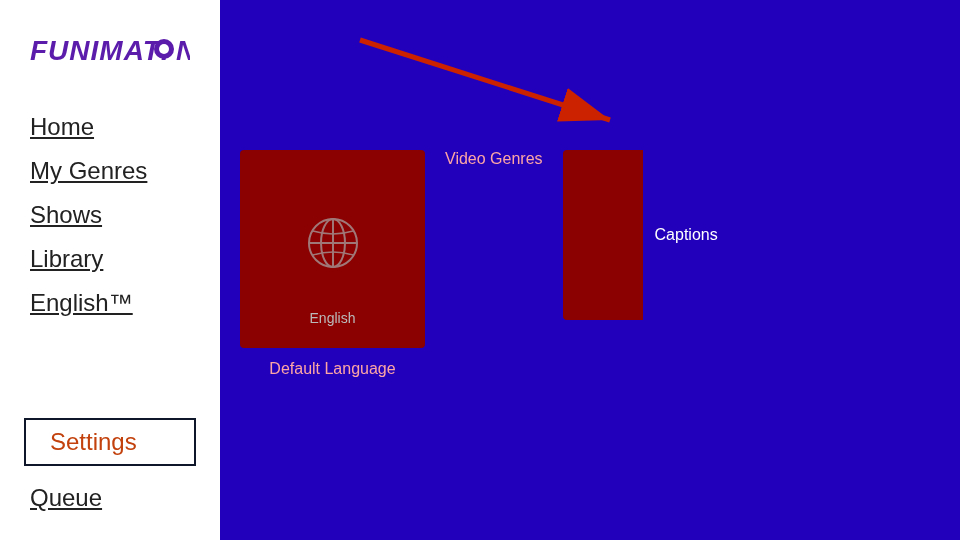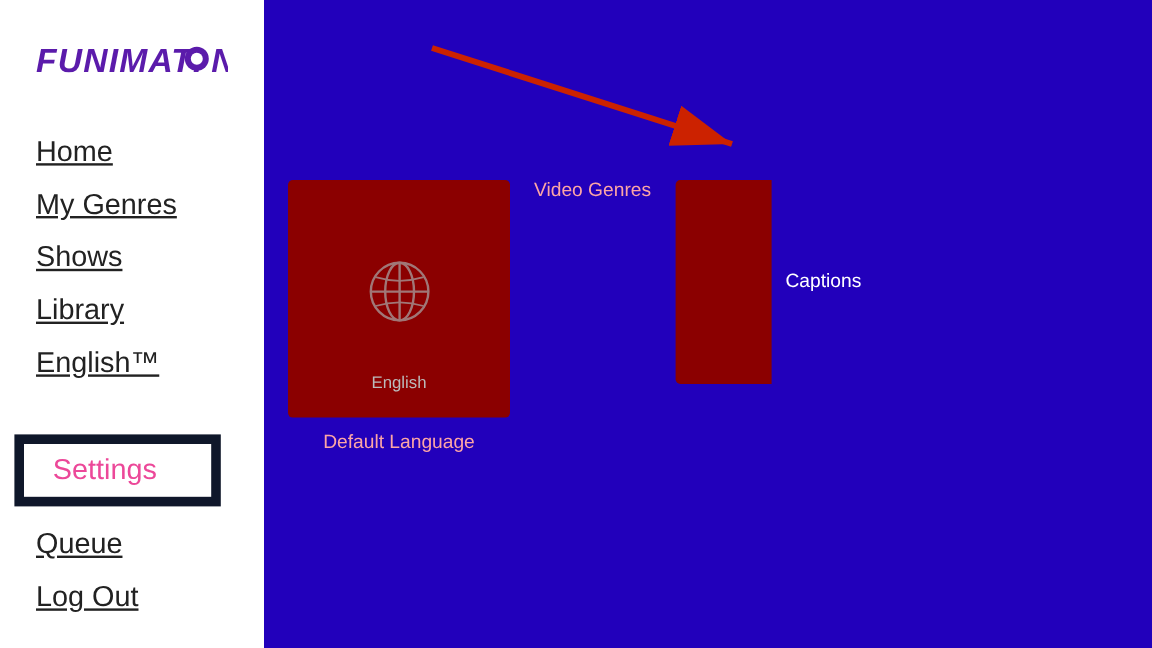--- a/index.html
+++ b/index.html
@@ -39,25 +39,25 @@
       font-size: 24px;
       color: #222;
       cursor: pointer;
       display: block;
       text-decoration: underline;
     }
 
     .nav-item-settings {
       padding: 8px 24px;
       font-size: 24px;
-      color: #ec4899;
+      color: #c2410c;
       cursor: pointer;
       display: block;
-      border: 8px solid #0f172a;
-      margin: 10px 12px;
+      border: 2px solid #0f172a;
+      margin: 10px 24px;
       width: calc(100% - 48px);
       font-weight: normal;
     }
 
     .nav-spacer {
       flex: 1;
     }
 
     
     #main {
@@ -218,21 +218,20 @@
     <a class="nav-item">My Genres</a>
     <a class="nav-item">Shows</a>
     <a class="nav-item">Library</a>
     <a class="nav-item">English™</a>
   </nav>
 
   <div class="nav-spacer"></div>
 
   <a class="nav-item-settings">Settings</a>
   <a class="nav-item">Queue</a>
-  <a class="nav-item">Log Out</a>
 </div>
 
 <div id="main">
 
   <div id="arrow-container">
     <svg width="360" height="120" viewBox="0 0 360 120">
       <defs>
         <marker id="arrowhead" markerWidth="10" markerHeight="7" refX="10" refY="3.5" orient="auto">
           <polygon points="0 0, 10 3.5, 0 7" fill="#cc2200"></polygon>
         </marker>

